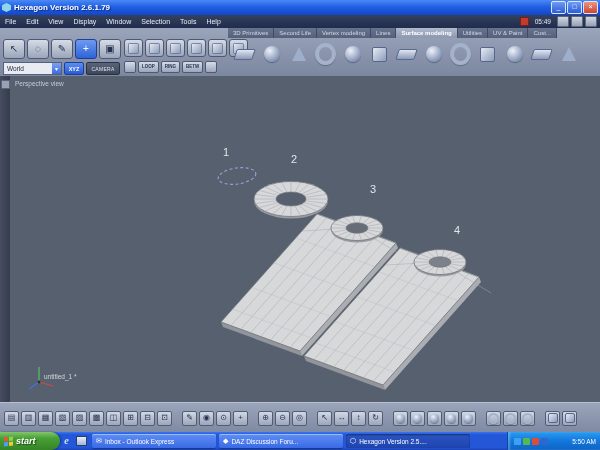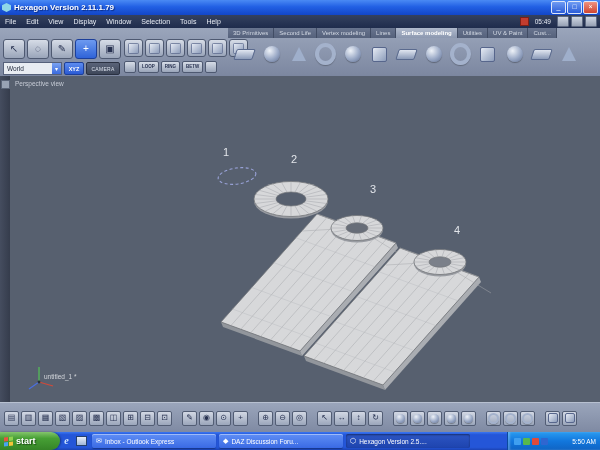--- a/index.html
+++ b/index.html
@@ -85,21 +85,21 @@
   .bbtn.s-cube i{width:8px;height:8px;}
 
   
   .taskbar{position:absolute;left:0;top:432px;right:0;height:18px;
     background:linear-gradient(180deg,#3a77f2 0%,#2456d8 15%,#2456d8 85%,#1b43b4 100%);}
   .start-btn{position:absolute;left:0;top:0;width:56px;height:18px;border-radius:0 9px 9px 0;display:flex;
     align-items:center;gap:3px;padding-left:4px;box-shadow:1px 0 2px rgba(0,0,0,.4);
     background:linear-gradient(180deg,#84c56c 0%,#47a035 35%,#358427 100%);}
   .start-flag{width:9px;height:9px;display:grid;grid-template-columns:1fr 1fr;gap:1px;transform:skewY(-6deg);}
   .start-flag span{display:block;}
-  .start-text{color:#fff;font-size:9px;font-weight:bold;text-shadow:1px 1px 1px #1c4a14;}
+  .start-text{color:#fff;font-size:9px;font-weight:bold;font-style:italic;text-shadow:1px 1px 1px #1c4a14;}
   .quick{position:absolute;left:60px;top:2px;display:flex;gap:2px;align-items:center;}
   .qbtn{width:13px;height:13px;border-radius:2px;display:flex;align-items:center;justify-content:center;}
   .qbtn.ie{color:#cfe6ff;font-size:10px;font-style:italic;font-weight:bold;font-family:"Liberation Serif",serif;}
   .qbtn.desk i{display:block;width:9px;height:8px;background:linear-gradient(180deg,#e8eef8,#9fb6d8);border:1px solid #24406e;}
   .tasks{position:absolute;left:92px;top:2px;display:flex;gap:3px;}
   .task{width:116px;height:14px;border-radius:2px;display:flex;align-items:center;gap:3px;padding:0 4px;color:#fff;
     font-size:6.5px;white-space:nowrap;overflow:hidden;background:linear-gradient(180deg,#5f8ef5,#3a6ae4);
     box-shadow:inset 0 1px 0 rgba(255,255,255,.4),0 1px 1px rgba(0,0,0,.3);}
   .task.active{background:linear-gradient(180deg,#2c55c4,#1e44ae);box-shadow:inset 0 1px 2px rgba(0,0,0,.45);}
   .task-ico{font-size:7px;}
@@ -109,21 +109,21 @@
   .tray-ico{width:7px;height:7px;border-radius:1px;}
   .tray-clock{color:#fff;font-size:6.5px;margin-left:auto;padding-right:4px;}
 </style>
 </head>
 <body>
 
 <div class="screen">
 
   <div class="titlebar">
     <span class="app-icon"></span>
-    <span class="title-text">Hexagon Version 2.11.1.79</span>
+    <span class="title-text">Hexagon Version 2.6.1.79</span>
     <span class="win-controls">
       <span class="wbtn">_</span>
       <span class="wbtn">□</span>
       <span class="wbtn close">×</span>
     </span>
   </div>
 
   <div class="menubar">
     <div class="menu-items" style="display:flex">
 

